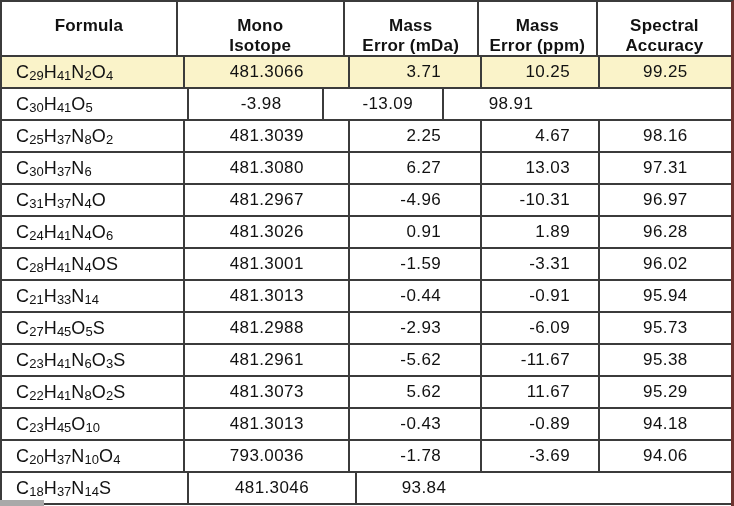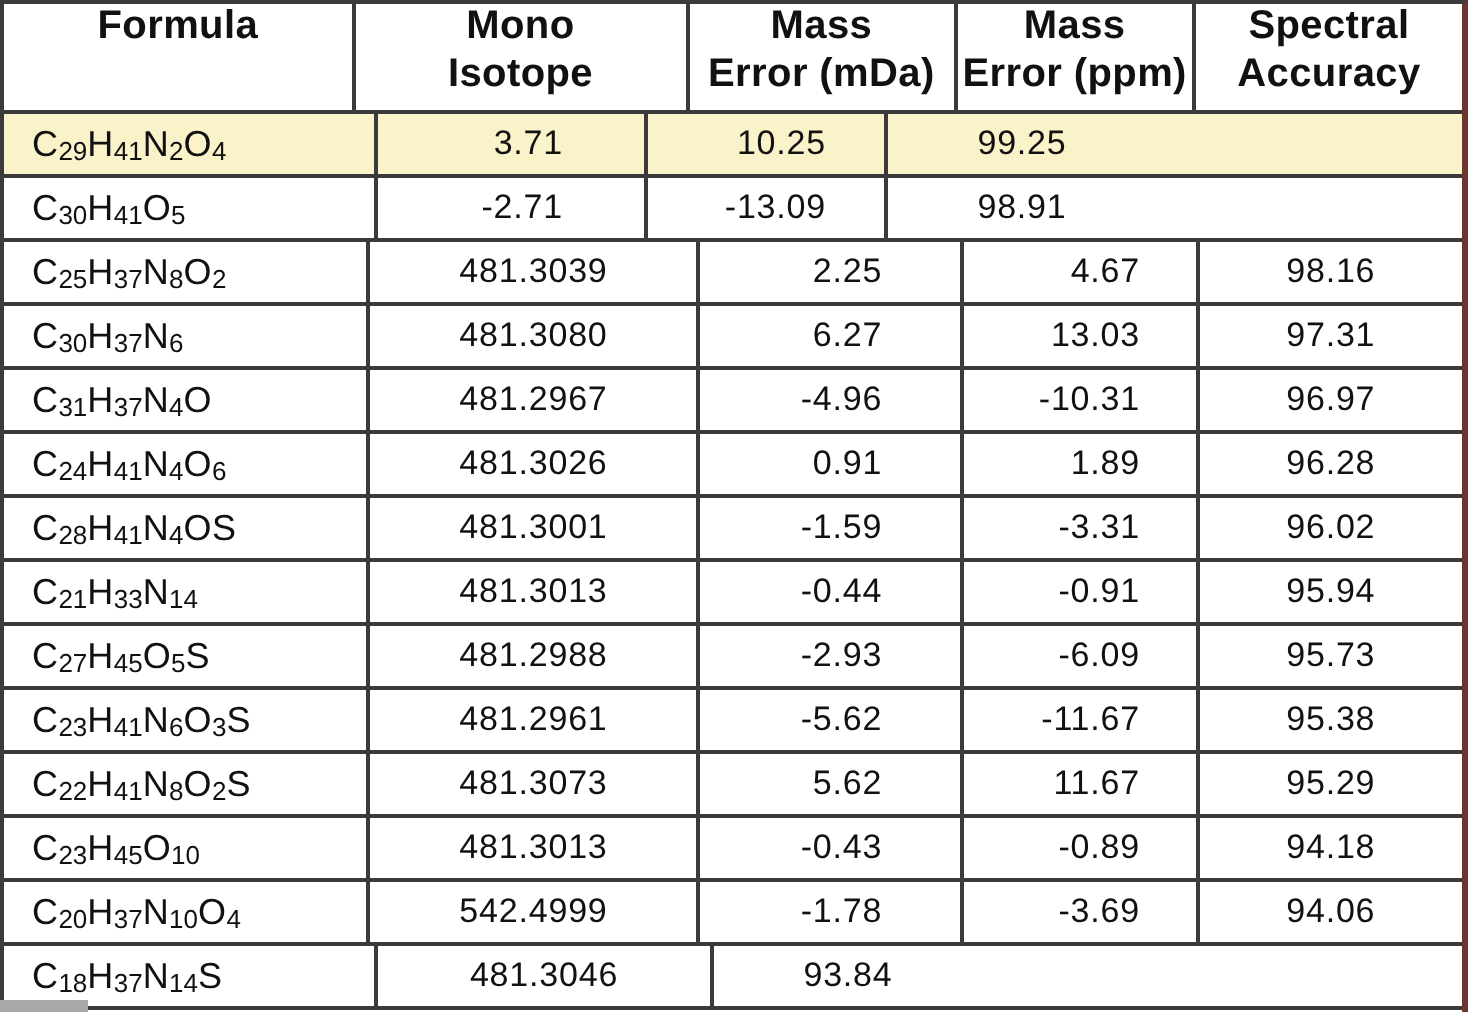--- a/index.html
+++ b/index.html
@@ -20,23 +20,23 @@
   }
   .thead {
     display: flex;
     height: 55px;
     box-sizing: border-box;
     border-bottom: 2px solid var(--border);
     font-weight: bold;
   }
   .th {
     box-sizing: border-box;
-    padding-top: 0;
+    padding-top: 14px;
     text-align: center;
-    font-size: 20px;
+    font-size: 17px;
     line-height: 1.18;
     white-space: pre-line;
     letter-spacing: 0.2px;
   }
   .tr {
     display: flex;
     height: 32px;
     box-sizing: border-box;
     border-bottom: 2px solid var(--border);
     padding-left: 10px;
@@ -90,33 +90,34 @@
     <div class="th col2">Mass
 Error (mDa)</div>
     <div class="th col3">Mass
 Error (ppm)</div>
     <div class="th col4">Spectral
 Accuracy</div>
   </div>
   <div id="tbody">
   <div class="tr hl">
     <div class="td col0 formula cell-formula">C<sub>29</sub>H<sub>41</sub>N<sub>2</sub>O<sub>4</sub></div>
+    <div class="td col1 cell-mono">481.3066</div>
     <div class="td col2">
           <span class="dec mda cell-mda">3.71</span>
         </div>
     <div class="td col3">
           <span class="dec ppm cell-ppm">10.25</span>
         </div>
     <div class="td col4 cell-acc">99.25</div>
   </div>
 
   <div class="tr">
     <div class="td col0 formula cell-formula">C<sub>30</sub>H<sub>41</sub>O<sub>5</sub></div>
     <div class="td col2">
-          <span class="dec mda cell-mda">-2.71</span>
+          <span class="dec mda cell-mda">-3.98</span>
         </div>
     <div class="td col3">
           <span class="dec ppm cell-ppm">-13.09</span>
         </div>
     <div class="td col4 cell-acc">98.91</div>
   </div>
 
   <div class="tr">
     <div class="td col0 formula cell-formula">C<sub>25</sub>H<sub>37</sub>N<sub>8</sub>O<sub>2</sub></div>
     <div class="td col1 cell-mono">481.3039</div>
@@ -232,21 +233,21 @@
           <span class="dec mda cell-mda">-0.43</span>
         </div>
     <div class="td col3">
           <span class="dec ppm cell-ppm">-0.89</span>
         </div>
     <div class="td col4 cell-acc">94.18</div>
   </div>
 
   <div class="tr">
     <div class="td col0 formula cell-formula">C<sub>20</sub>H<sub>37</sub>N<sub>10</sub>O<sub>4</sub></div>
-    <div class="td col1 cell-mono">542.4999</div>
+    <div class="td col1 cell-mono">793.0036</div>
     <div class="td col2">
           <span class="dec mda cell-mda">-1.78</span>
         </div>
     <div class="td col3">
           <span class="dec ppm cell-ppm">-3.69</span>
         </div>
     <div class="td col4 cell-acc">94.06</div>
   </div>
 
   <div class="tr">

